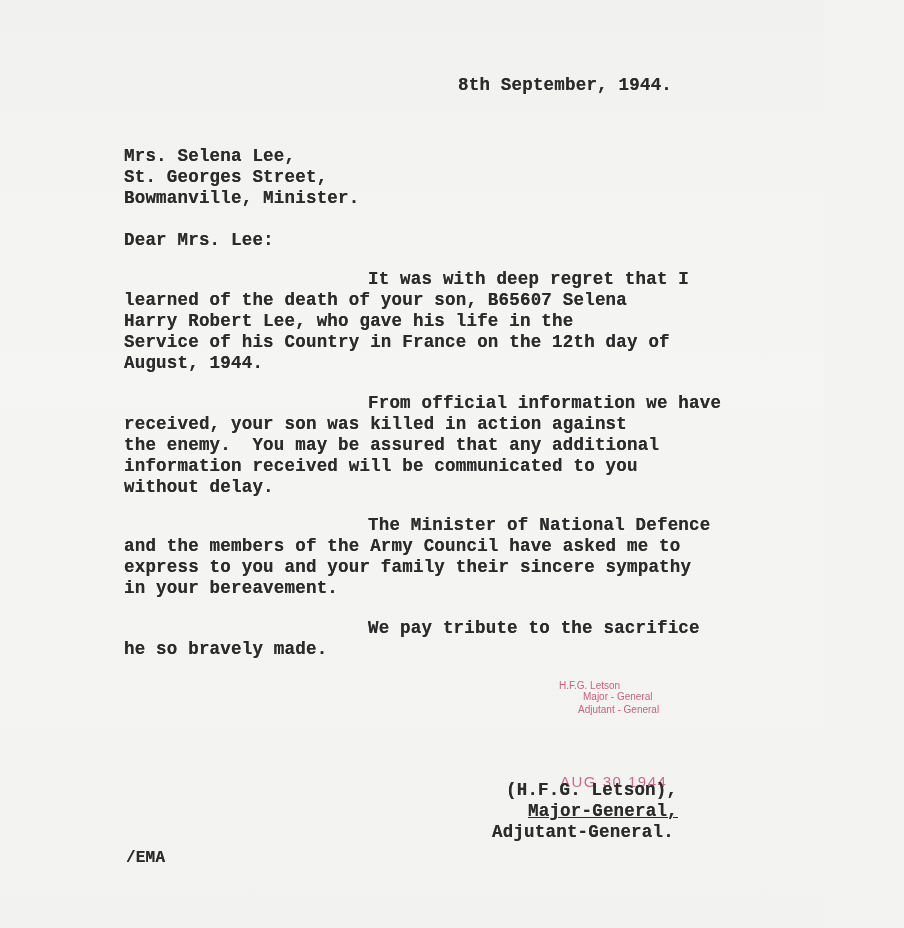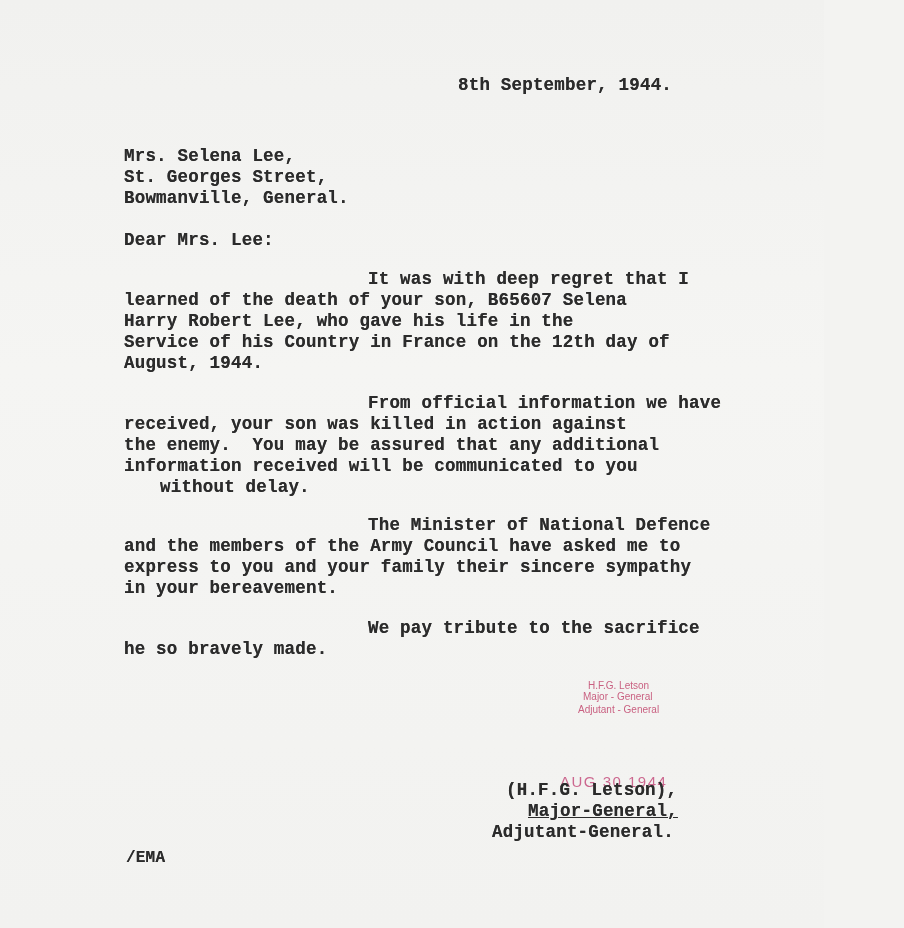--- a/index.html
+++ b/index.html
@@ -38,55 +38,55 @@
 </head>
 <body>
 
 <div class="paper">
 
   <div class="tl" style="left:458px; top:75px;">8th September, 1944.</div>
 
   <div>
     <div class="tl" style="left:124px; top:146px;">Mrs. Selena Lee,</div>
     <div class="tl" style="left:124px; top:167px;">St. Georges Street,</div>
-    <div class="tl" style="left:124px; top:188px;">Bowmanville, General.</div>
+    <div class="tl" style="left:124px; top:188px;">Bowmanville, Minister.</div>
   </div>
 
   <div class="tl" style="left:124px; top:230px;">Dear Mrs. Lee:</div>
 
   <div>
     <div class="tl" style="left:368px; top:269px;">It was with deep regret that I</div>
     <div class="tl" style="left:124px; top:290px;">learned of the death of your son, B65607 Selena</div>
     <div class="tl" style="left:124px; top:311px;">Harry Robert Lee, who gave his life in the</div>
     <div class="tl" style="left:124px; top:332px;">Service of his Country in France on the 12th day of</div>
     <div class="tl" style="left:124px; top:353px;">August, 1944.</div>
   </div>
 
   <div>
     <div class="tl" style="left:368px; top:393px;">From official information we have</div>
     <div class="tl" style="left:124px; top:414px;">received, your son was killed in action against</div>
     <div class="tl" style="left:124px; top:435px;">the enemy.  You may be assured that any additional</div>
     <div class="tl" style="left:124px; top:456px;">information received will be communicated to you</div>
-    <div class="tl" style="left:124px; top:477px;margin-left:36px;">without delay.</div>
+    <div class="tl" style="left:124px; top:477px;">without delay.</div>
   </div>
 
   <div>
     <div class="tl" style="left:368px; top:515px;">The Minister of National Defence</div>
     <div class="tl" style="left:124px; top:536px;">and the members of the Army Council have asked me to</div>
     <div class="tl" style="left:124px; top:557px;">express to you and your family their sincere sympathy</div>
     <div class="tl" style="left:124px; top:578px;">in your bereavement.</div>
   </div>
 
   <div>
     <div class="tl" style="left:368px; top:618px;">We pay tribute to the sacrifice</div>
     <div class="tl" style="left:124px; top:639px;text-align:right;">he so bravely made.</div>
   </div>
 
   <div>
-    <div class="stamp stamp-small" style="left:588px; top:680px;">H.F.G. Letson</div>
+    <div class="stamp stamp-small" style="left:559px; top:680px;">H.F.G. Letson</div>
     <div class="stamp stamp-small" style="left:583px; top:691px;text-align:center;">Major - General</div>
     <div class="stamp stamp-small" style="left:578px; top:704px;">Adjutant - General</div>
   </div>
 
 
   <div class="stamp stamp-date" style="left:560px; top:740px;">AUG 30 1944</div>
 
   <div>
     <div class="tl" style="left:506px; top:780px;">(H.F.G. Letson),</div>
     <div class="tl" style="left:528px; top:801px;text-decoration:underline;">Major-General,</div>

